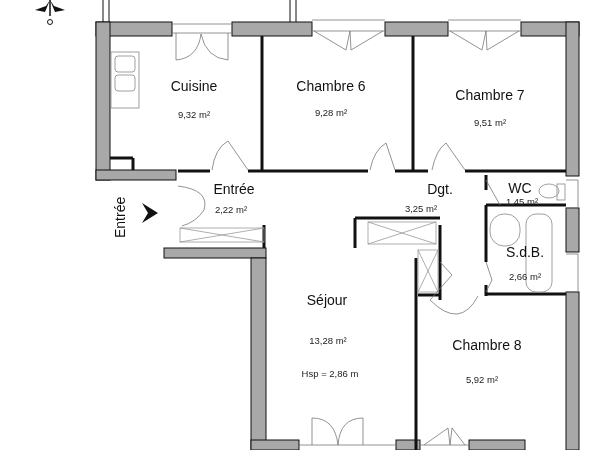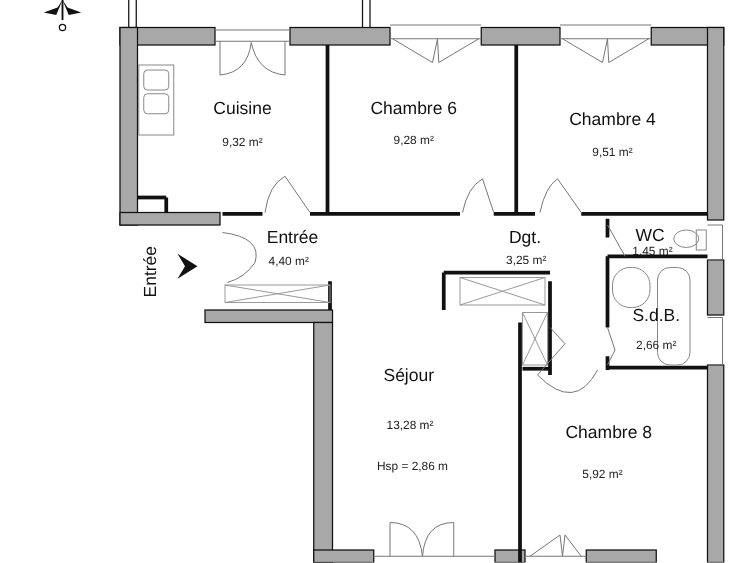--- a/index.html
+++ b/index.html
@@ -127,27 +127,27 @@
 
   <path d="M142 203 L158 213 L142 223 L148 213 Z" fill="#111"></path>
 </svg>
 
 <div class="lbl name" style="left:194px;top:78px">Cuisine</div>
 <div class="lbl area" style="left:194px;top:109px">9,32 m²</div>
 
 <div class="lbl name" style="left:331px;top:78px">Chambre 6</div>
 <div class="lbl area" style="left:331px;top:107px">9,28 m²</div>
 
-<div class="lbl name" style="left:490px;top:87px">Chambre 4</div>
+<div class="lbl name" style="left:490px;top:87px">Chambre 7</div>
 <div class="lbl area" style="left:490px;top:117px">9,51 m²</div>
 
 <div class="lbl name" style="left:234px;top:181px">Entrée</div>
-<div class="lbl area" style="left:231px;top:204px">4,40 m²</div>
+<div class="lbl area" style="left:231px;top:204px">2,22 m²</div>
 
-<div class="lbl name" style="left:420px;top:181px">Dgt.</div>
+<div class="lbl name" style="left:440px;top:181px">Dgt.</div>
 <div class="lbl area" style="left:421px;top:203px">3,25 m²</div>
 
 <div class="lbl name" style="left:520px;top:180px">WC</div>
 <div class="lbl area" style="left:522px;top:196px">1,45 m²</div>
 
 <div class="lbl name" style="left:525px;top:244px">S.d.B.</div>
 <div class="lbl area" style="left:525px;top:271px">2,66 m²</div>
 
 <div class="lbl name" style="left:327px;top:292px">Séjour</div>
 <div class="lbl area" style="left:328px;top:335px">13,28 m²</div>

